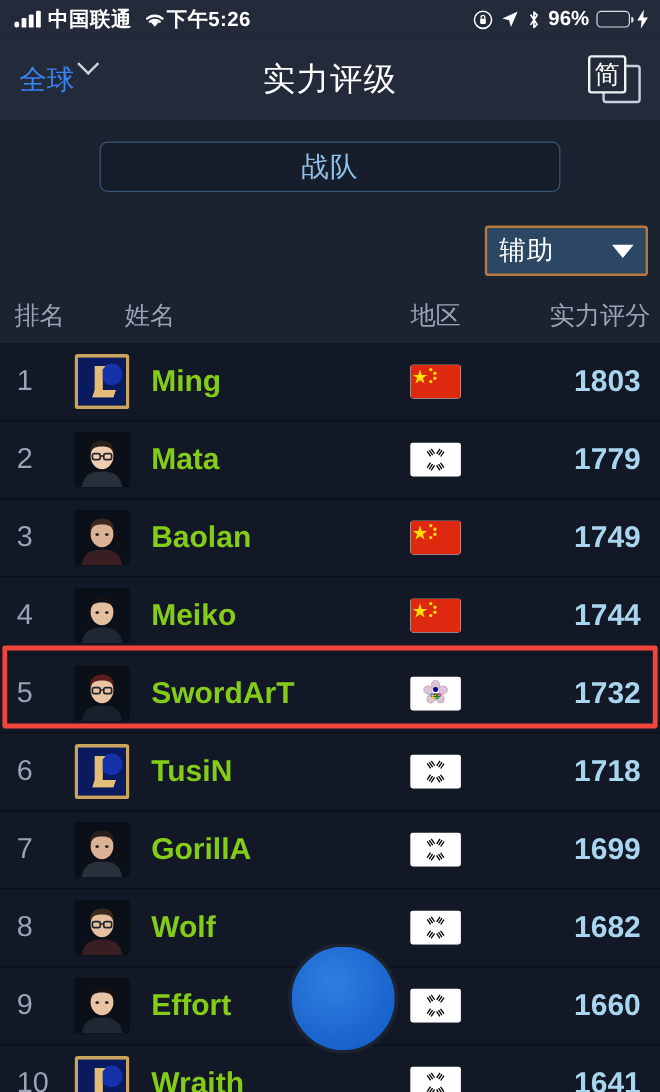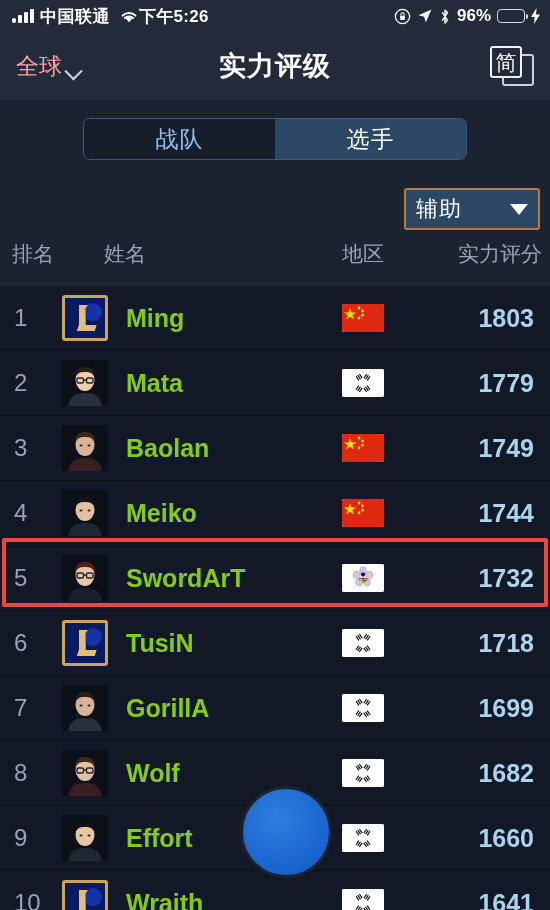--- a/index.html
+++ b/index.html
@@ -37,26 +37,26 @@
   .battery .fill { height: 100%; width: 96%; background: #4cd964; border-radius: 2px; }
   .battery:after { content:""; position: absolute; right: -4px; top: 4px; width: 2.5px; height: 5px;
                    background: #d9dde5; border-radius: 0 2px 2px 0; }
 
   
   .navbar {
     height: 68px; background: #232b3a;
     display: flex; align-items: center; padding: 0 16px;
     position: relative;
   }
-  .region-btn { display: flex; align-items: flex-end; gap: 5px; color: #fca5a5;
+  .region-btn { display: flex; align-items: flex-start; gap: 5px; color: #3b82f6;
                 font-size: 23px; z-index: 2; }
   .chev { width: 13px; height: 13px; border-right: 2.4px solid #cdd4e0;
           border-bottom: 2.4px solid #cdd4e0; transform: rotate(45deg) translate(-3px,-3px); }
   .nav-title { position: absolute; left: 0; right: 0; text-align: center;
-               color: #ffffff; font-size: 27px; font-weight: 700; letter-spacing: 1px; }
+               color: #ffffff; font-size: 27px; font-weight: 400; letter-spacing: 1px; }
   .lang-btn { margin-left: auto; z-index: 2; position: relative; width: 44px; height: 44px; }
   .lang-back { position: absolute; right: 0; bottom: 2px; width: 32px; height: 32px;
                border: 2.2px solid #c9d0de; border-radius: 3px; background: #232b3a; }
   .lang-front { position: absolute; left: 0; top: 2px; width: 32px; height: 32px;
                 border: 2.2px solid #eef1f6; border-radius: 3px; background: #232b3a;
                 display: flex; align-items: center; justify-content: center;
                 color: #ffffff; font-size: 21px; line-height: 1; }
 
   
   .tabs-wrap { padding: 18px 0 16px 0; background: #1b2230; }
@@ -71,21 +71,21 @@
   .filter-row { background: #1b2230; padding: 12px 10px 10px 0; display: flex; justify-content: flex-end; }
   .dropdown { width: 136px; height: 42px; background: #2b4763;
               border: 2px solid #b5793f; border-radius: 3px;
               display: flex; align-items: center; padding: 0 10px;
               color: #ffffff; font-size: 22px; }
   .dd-label { flex: 1; letter-spacing: 1px; }
   .caret { width: 0; height: 0; border-left: 9px solid transparent;
            border-right: 9px solid transparent; border-top: 11px solid #ffffff; }
 
   
-  .colhead { background: #1b2230; height: 46px; display: flex; align-items: flex-start;
+  .colhead { background: #1b2230; height: 46px; display: flex; align-items: center;
              color: #9aa3b4; font-size: 21px; position: relative; }
   .ch-rank { width: 104px; padding-left: 12px; }
   .ch-name { flex: 1; }
   .ch-region { width: 96px; text-align: left; }
   .ch-score { width: 112px; text-align: right; padding-right: 8px; }
 
   
   .list { background: #0e131d; }
   .row { height: 65px; display: flex; align-items: center;
          background: #121826; border-bottom: 1px solid #0a0e16; position: relative; }
@@ -169,21 +169,20 @@
     <div class="nav-title">实力评级</div>
     <div class="lang-btn">
       <span class="lang-back"></span>
       <span class="lang-front">简</span>
     </div>
   </div>
 
   <div class="tabs-wrap">
     <div class="segment">
       <div class="seg inactive">战队</div>
-      <div class="seg active">选手</div>
     </div>
   </div>
 
   <div class="filter-row">
     <div class="dropdown">
       <span class="dd-label">辅助</span>
       <span class="caret"></span>
     </div>
   </div>
 

